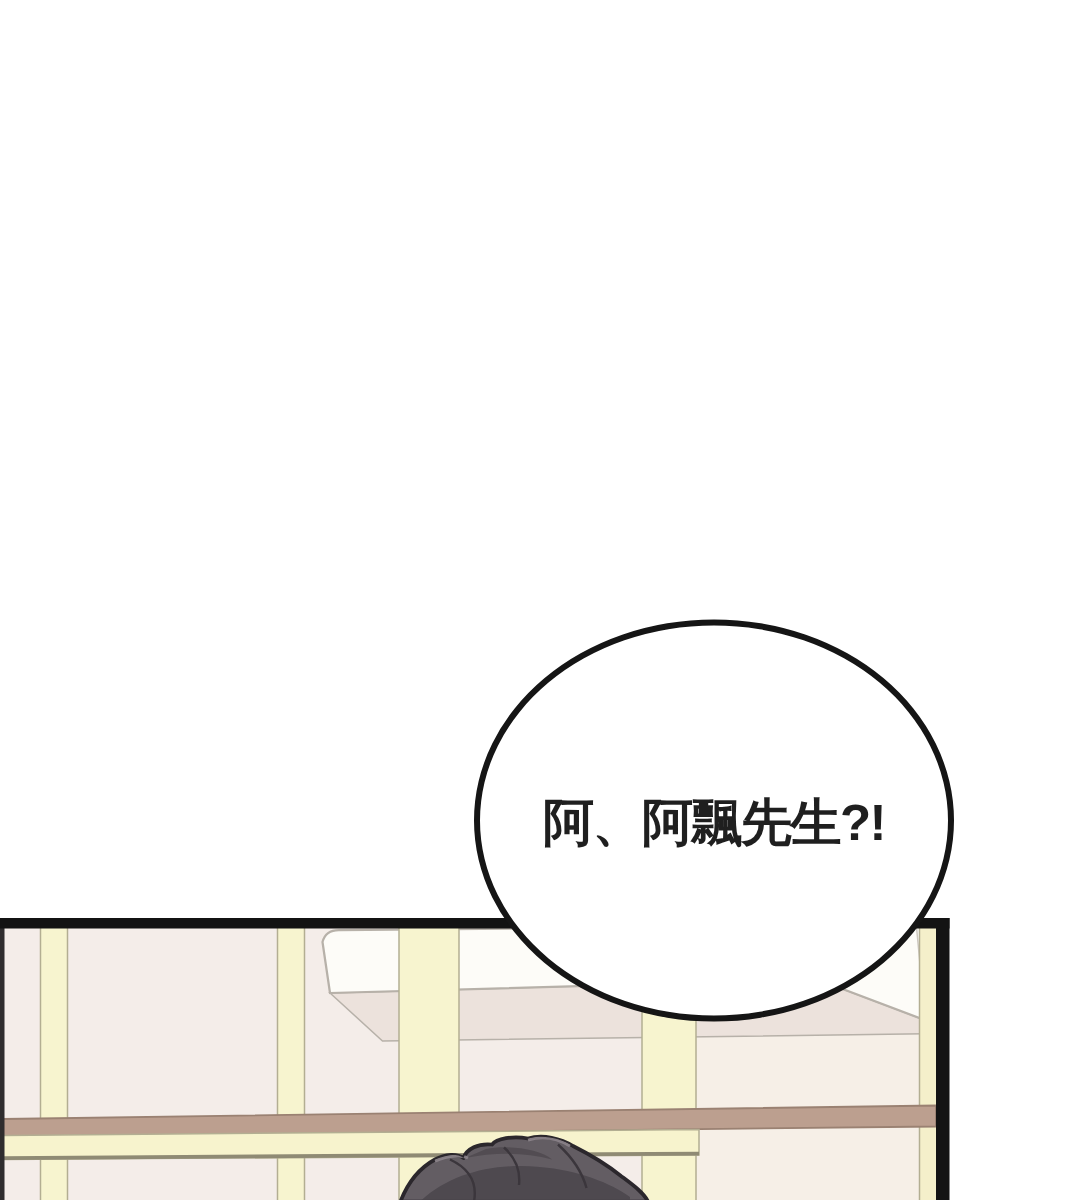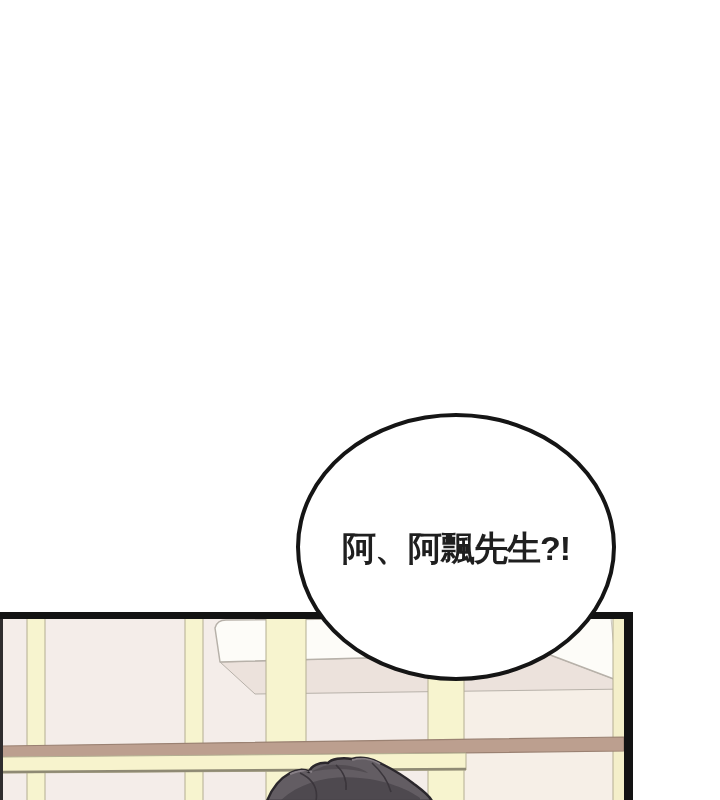--- a/index.html
+++ b/index.html
@@ -22,21 +22,21 @@
     background: #ffffff;
   }
   .scene-panel {
     position: absolute;
     left: 0; top: 612px;
     width: 640px; height: 188px;
   }
   .scene-panel svg { display: block; }
   .speech-bubble {
     position: absolute;
-    left: 296px; top: 413px;
+    left: 316px; top: 413px;
     width: 320px; height: 268px;
     box-sizing: border-box;
     background: #ffffff;
     border: 4px solid #151515;
     border-radius: 50%;
     display: flex;
     align-items: center;
     justify-content: center;
     z-index: 10;
   }

